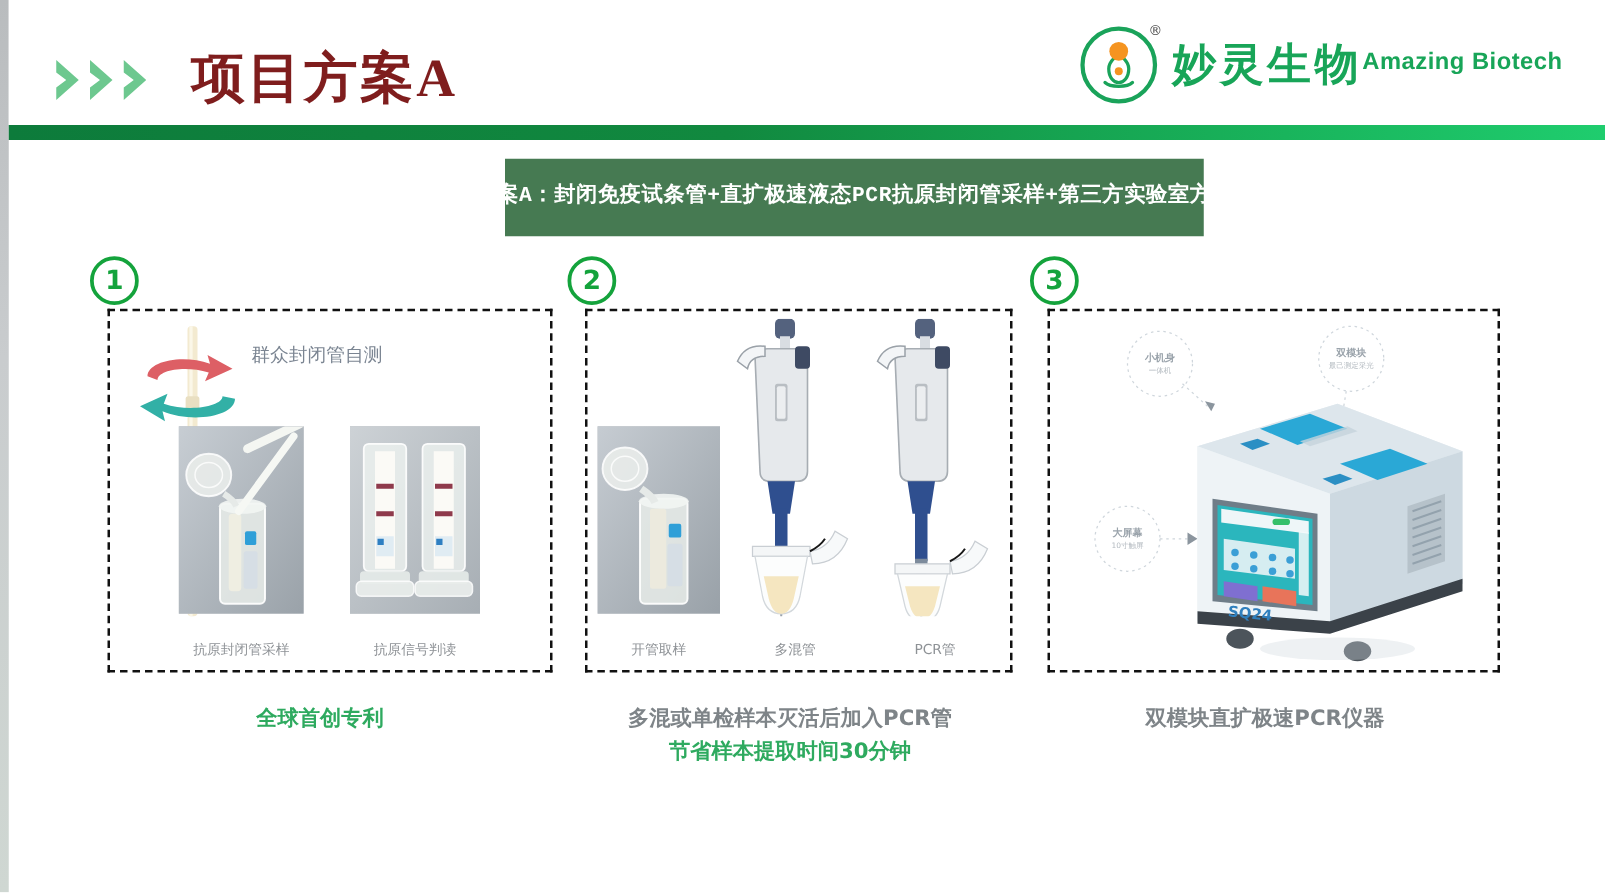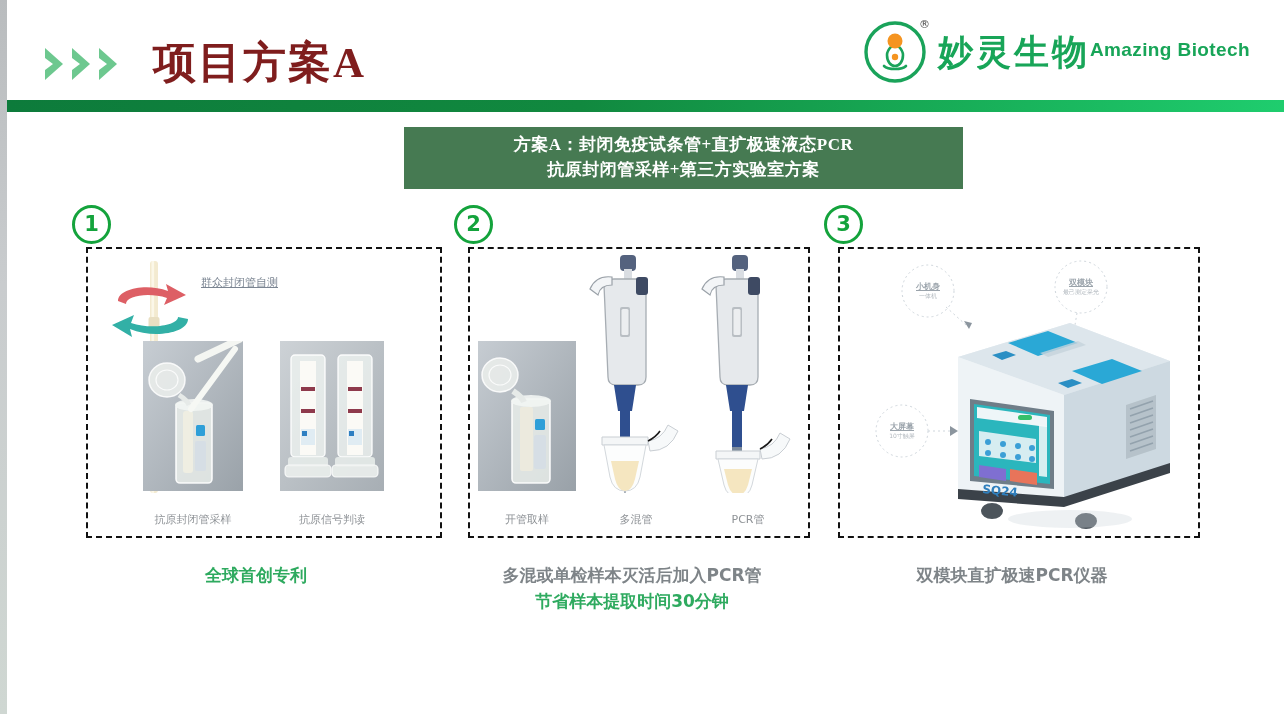--- a/index.html
+++ b/index.html
@@ -29,23 +29,23 @@
   .logo-text{display:flex;flex-direction:row;justify-content:center;line-height:1;}
   .logo-cn{font-size:35px;font-weight:bold;color:#18a558;letter-spacing:3px;font-family:"DejaVu Sans","Liberation Sans",sans-serif;}
   .logo-en{font-size:19px;font-weight:bold;color:#18a558;letter-spacing:.4px;margin-top:5px;font-family:"Liberation Sans",sans-serif;}
 
   .green-bar{position:absolute;left:7px;top:100px;width:1277px;height:12px;
     background:linear-gradient(90deg,#0d7b3b 0%,#11893f 45%,#19b45c 80%,#1fcd6e 100%);}
 
   
   .banner{
     position:absolute;left:404px;top:127px;width:559px;height:62px;
-    background:#467a52;color:#ffffff;display:flex;flex-direction:column;
+    background:#467a52;color:#ffffff;display:flex;flex-direction:row;
     align-items:center;justify-content:center;
-    font-family:Liberation Serif, serif;
+    font-family:Liberation Mono, monospace;
   }
   .banner-line{font-size:17px;font-weight:bold;letter-spacing:.5px;line-height:1.45;white-space:nowrap;}
 
   
   .steps{position:absolute;left:0;top:205px;width:1284px;height:440px;}
   .step{position:absolute;top:0;}
   .step-1{left:66px;width:380px;}
   .step-2{left:448px;width:368px;}
   .step-3{left:818px;width:388px;}
 
@@ -59,39 +59,38 @@
   .panel-1{width:352px;height:287px;}
   .panel-2{width:338px;height:287px;}
   .panel-3{width:358px;height:287px;}
 
   .pcaption{
     position:absolute;bottom:9px;text-align:center;
     font-size:11px;color:#8e9296;white-space:nowrap;
     font-family:"DejaVu Sans","Liberation Sans",sans-serif;
   }
   .ptitle{
-    position:absolute;font-size:11px;color:#7b8592;white-space:nowrap;
+    position:absolute;font-size:15px;color:#7b8592;white-space:nowrap;
     font-family:"DejaVu Sans","Liberation Sans",sans-serif;
-    text-decoration:underline;
   }
 
   
   .photo{position:absolute;background:#b9bec4;overflow:hidden;}
   .photo svg{display:block;}
 
   
   .footer{position:absolute;text-align:center;width:100%;top:358px;line-height:1.5;}
   .f-top{font-size:17px;font-weight:bold;color:#7e8488;white-space:nowrap;
     font-family:"DejaVu Sans","Liberation Sans",sans-serif;}
   .f-bot{font-size:17px;font-weight:bold;color:#2eaa5f;white-space:nowrap;
     font-family:"DejaVu Sans","Liberation Sans",sans-serif;}
 
   .callout-txt{position:absolute;text-align:center;color:#9aa3ab;white-space:nowrap;
     font-family:"DejaVu Sans","Liberation Sans",sans-serif;}
-  .callout-main{font-size:8px;font-weight:bold;display:block;text-decoration:underline;}
+  .callout-main{font-size:8px;font-weight:bold;display:block;}
   .callout-sub{font-size:6px;display:block;opacity:.75;}
 </style>
 </head>
 <body>
 
 <div class="slide">
 
   <div class="edge-left"></div>
 
   <div class="header">

